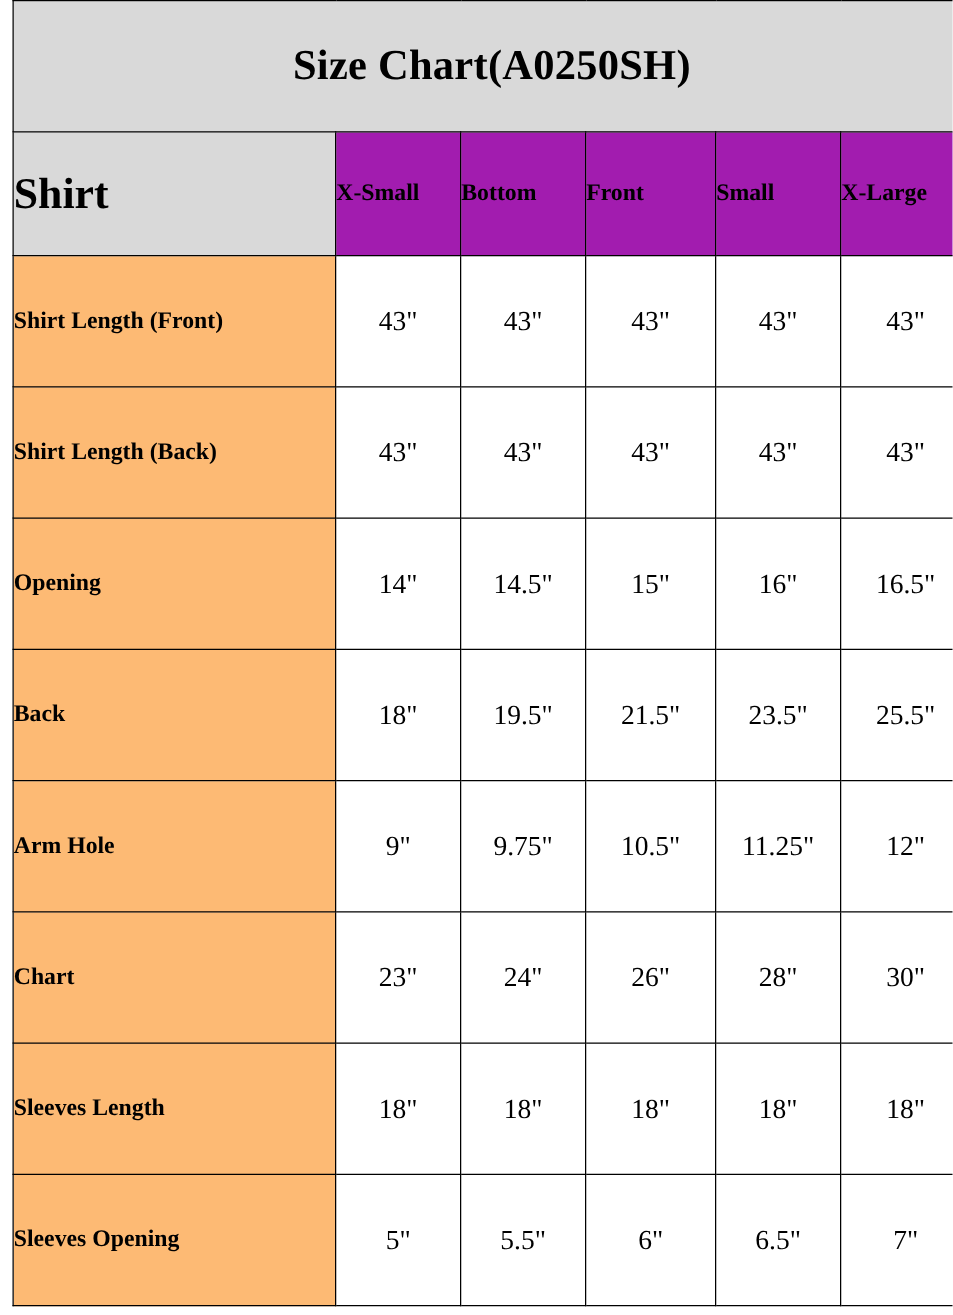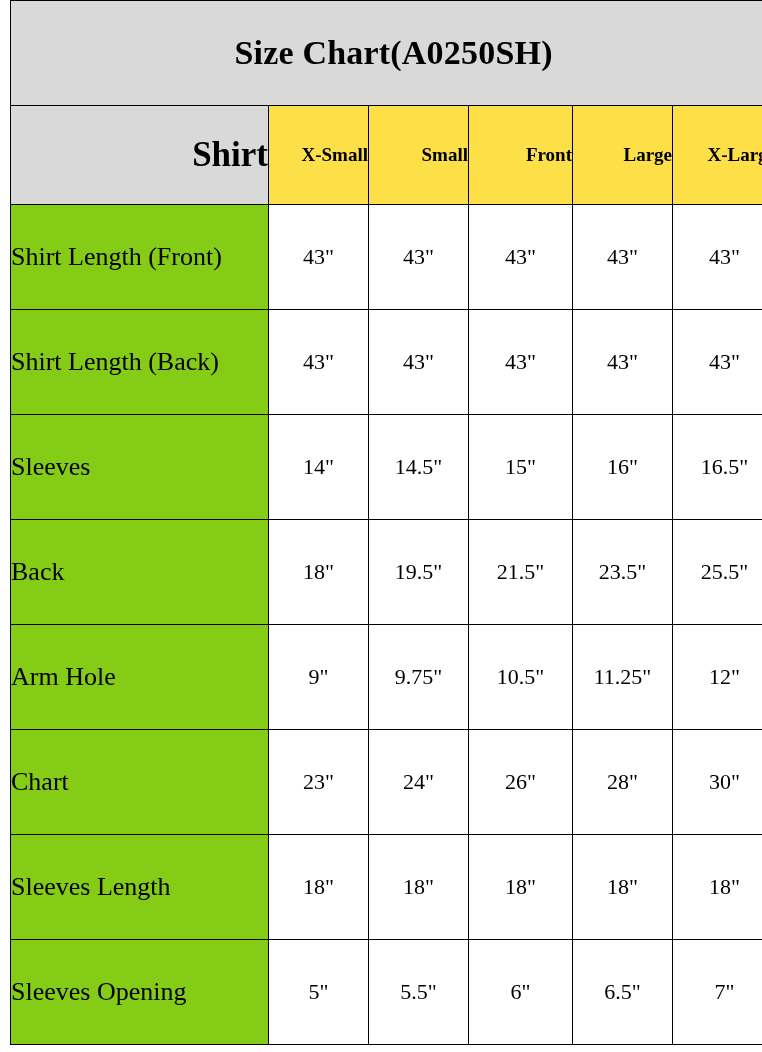--- a/index.html
+++ b/index.html
@@ -36,41 +36,42 @@
     background: #d9d9d9;
     text-align: center;
     font-size: 34px;
     font-weight: bold;
     height: 104px;
     letter-spacing: 0.2px;
   }
   
   .cat-head {
     background: #d9d9d9;
-    text-align: right;
+    text-align: left;
     font-size: 35px;
     font-weight: bold;
     height: 98px;
     width: 258px;
   }
   .size-head {
-    background: #fde047;
-    text-align: right;
+    background: #a21caf;
+    text-align: left;
     font-size: 19px;
     font-weight: bold;
     height: 98px;
   }
   
   .row-label {
-    background: #84cc16;
-    font-size: 26px;
+    background: #fdba74;
+    font-size: 19px;
     padding-left: 8px;
     padding-right: 4px;
     line-height: 1.18;
     width: 258px;
+    font-weight: bold;
   }
   .value-cell {
     text-align: center;
     font-size: 22px;
     background: #ffffff;
   }
   tr.data-row {
     height: 105px;
   }
   
@@ -91,23 +92,23 @@
       <col class="c-size">
       <col class="c-size-wide">
     </colgroup>
     <tbody>
       <tr>
         <td class="title-cell" colspan="6">Size Chart(A0250SH)</td>
       </tr>
       <tr>
         <td class="cat-head">Shirt</td>
         <td class="size-head">X-Small</td>
+        <td class="size-head">Bottom</td>
+        <td class="size-head">Front</td>
         <td class="size-head">Small</td>
-        <td class="size-head">Front</td>
-        <td class="size-head">Large</td>
         <td class="size-head">X-Large</td>
       </tr>
 
       <tr class="data-row">
         <td class="row-label">Shirt Length (Front)</td>
         <td class="value-cell">43"</td>
         <td class="value-cell">43"</td>
         <td class="value-cell">43"</td>
         <td class="value-cell">43"</td>
         <td class="value-cell">43"</td>
@@ -116,21 +117,21 @@
       <tr class="data-row">
         <td class="row-label">Shirt Length (Back)</td>
         <td class="value-cell">43"</td>
         <td class="value-cell">43"</td>
         <td class="value-cell">43"</td>
         <td class="value-cell">43"</td>
         <td class="value-cell">43"</td>
       </tr>
 
       <tr class="data-row">
-        <td class="row-label">Sleeves</td>
+        <td class="row-label">Opening</td>
         <td class="value-cell">14"</td>
         <td class="value-cell">14.5"</td>
         <td class="value-cell">15"</td>
         <td class="value-cell">16"</td>
         <td class="value-cell">16.5"</td>
       </tr>
 
       <tr class="data-row">
         <td class="row-label">Back</td>
         <td class="value-cell">18"</td>

